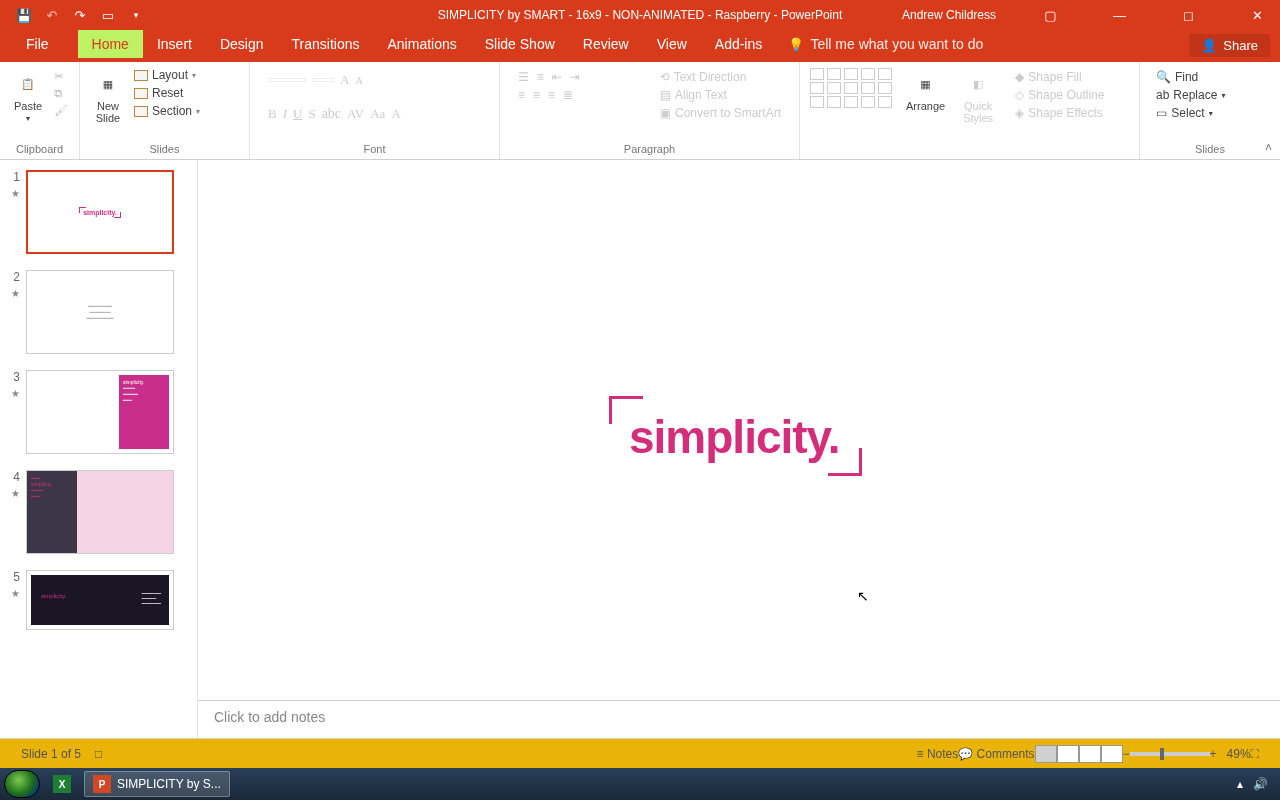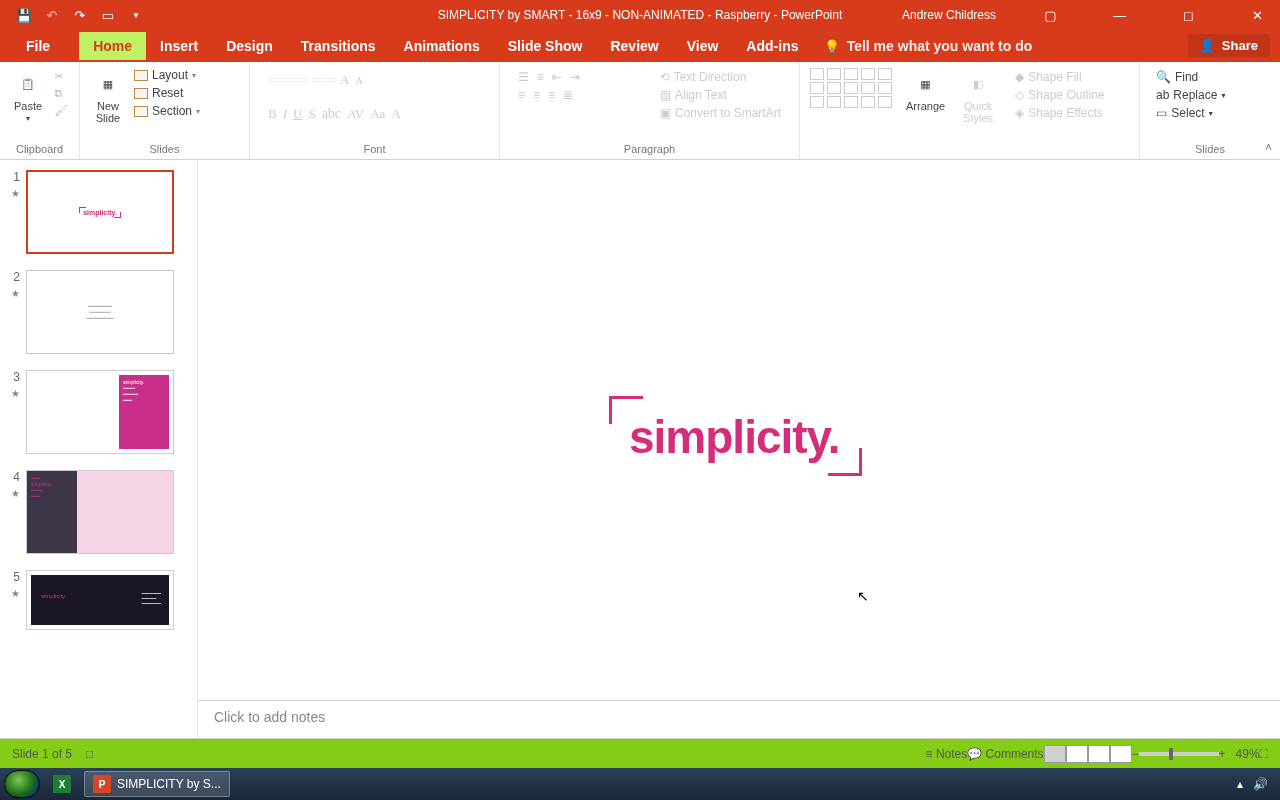--- a/index.html
+++ b/index.html
@@ -8,21 +8,21 @@
 
 .titlebar { height: 30px; background: #d83b1c; display: flex; align-items: center; color: #fff; font-size: 12px; position: relative; }
 .qat { display: flex; align-items: center; gap: 10px; padding-left: 15px; }
 .qat-icon { width: 18px; height: 18px; display: flex; align-items: center; justify-content: center; color: #fff; font-size: 13px; }
 .title-text { position: absolute; left: 50%; transform: translateX(-50%); white-space: nowrap; }
 .title-right { position: absolute; right: 0; display: flex; align-items: center; gap: 24px; }
 .username { margin-right: 8px; }
 .win-btn { width: 45px; height: 30px; display: flex; align-items: center; justify-content: center; font-size: 13px; }
 
 
-.ribbon-tabs { height: 32px; background: #d83b1c; display: flex; align-items: center; padding-left: 12px; color: #fff; font-size: 14px; position: relative; font-weight: bold; }
+.ribbon-tabs { height: 32px; background: #d83b1c; display: flex; align-items: flex-start; padding-left: 12px; color: #fff; font-size: 14px; position: relative; }
 .tab { padding: 6px 14px; cursor: pointer; }
 .tab.active { background: #bef264; color: #d83b1c; margin-left: 15px; }
 .tab.file { background: transparent; }
 .tellme { display: flex; align-items: center; gap: 6px; padding: 6px 12px; color: #fff; opacity: 0.9; }
 .bulb { font-size: 13px; }
 .share-btn { position: absolute; right: 10px; top: 4px; background: #c13417; padding: 4px 12px; border-radius: 2px; display: flex; align-items: center; gap: 6px; font-size: 13px; }
 
 
 .ribbon { height: 98px; background: #fff; border-bottom: 1px solid #d0d0d0; display: flex; position: relative; }
 .group { border-right: 1px solid #e5e5e5; padding: 4px 8px 2px 8px; display: flex; flex-direction: column; justify-content: space-between; }
@@ -63,21 +63,21 @@
 .simpl-box { position: absolute; left: 400px; top: 230px; }
 .simpl-text { font-size: 46px; font-weight: 700; color: #d42d7a; letter-spacing: -1px; }
 .bracket-tl { position: absolute; width: 34px; height: 28px; border-top: 3px solid #d42d7a; border-left: 3px solid #d42d7a; left: -20px; top: -14px; }
 .bracket-br { position: absolute; width: 34px; height: 28px; border-bottom: 3px solid #d42d7a; border-right: 3px solid #d42d7a; right: -22px; bottom: -12px; }
 .cursor-ptr { position: absolute; left: 628px; top: 408px; font-size: 14px; color: #000; }
 
 
 .notes-pane { height: 40px; border-top: 1px solid #d0d0d0; padding: 8px 16px; font-size: 14px; color: #888; }
 
 
-.statusbar { position: absolute; bottom: 32px; left: 0; right: 0; height: 30px; background: #84cc16; border-top: 1px solid #d0d0d0; display: flex; align-items: center; font-size: 12px; color: #555; padding: 0 12px; justify-content: space-between; }
+.statusbar { position: absolute; bottom: 32px; left: 0; right: 0; height: 30px; background: #eab308; border-top: 1px solid #d0d0d0; display: flex; align-items: center; font-size: 12px; color: #555; padding: 0 21px; justify-content: space-between; }
 .status-left { display: flex; align-items: center; gap: 14px; }
 .status-right { display: flex; align-items: center; gap: 0; }
 .view-btn { width: 22px; height: 18px; border: 1px solid #999; background: #fff; }
 .view-btn.active { background: #d0d0d0; }
 .zoom-val { min-width: 34px; text-align: right; }
 
 
 .taskbar { position: absolute; bottom: 0; left: 0; right: 0; height: 32px; background: linear-gradient(#2a3f5a, #1a2838); display: flex; align-items: center; padding: 0 4px; gap: 4px; }
 .start-orb { width: 36px; height: 28px; border-radius: 14px; background: radial-gradient(circle at 40% 35%, #7ec850, #1a6b1a 55%, #0a3a7a 80%); border: 1px solid #000; }
 .task-item { height: 26px; padding: 0 8px; display: flex; align-items: center; gap: 6px; font-size: 12px; color: #fff; border: 1px solid transparent; border-radius: 2px; }

